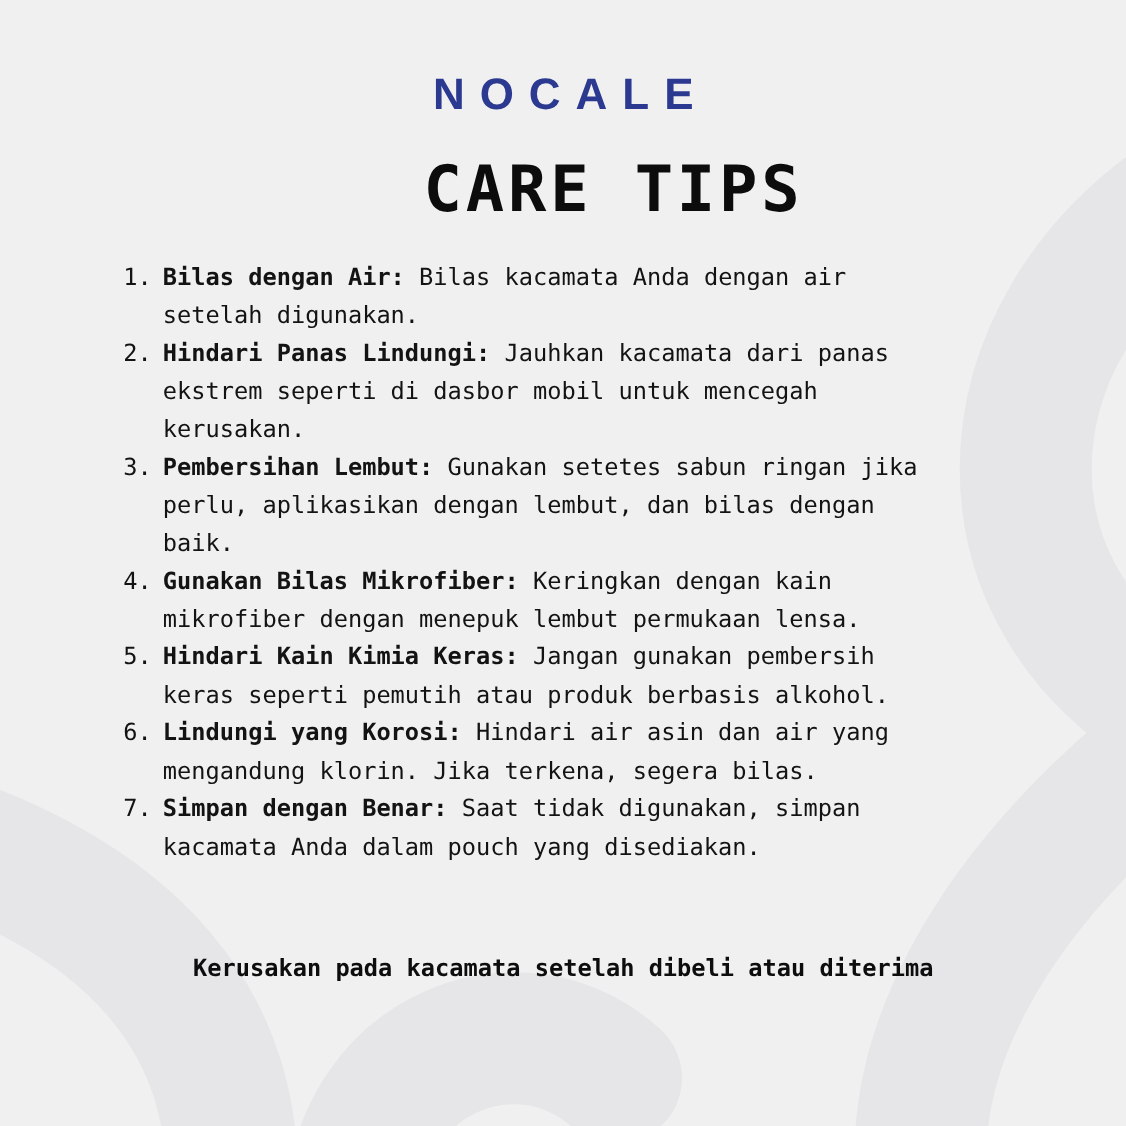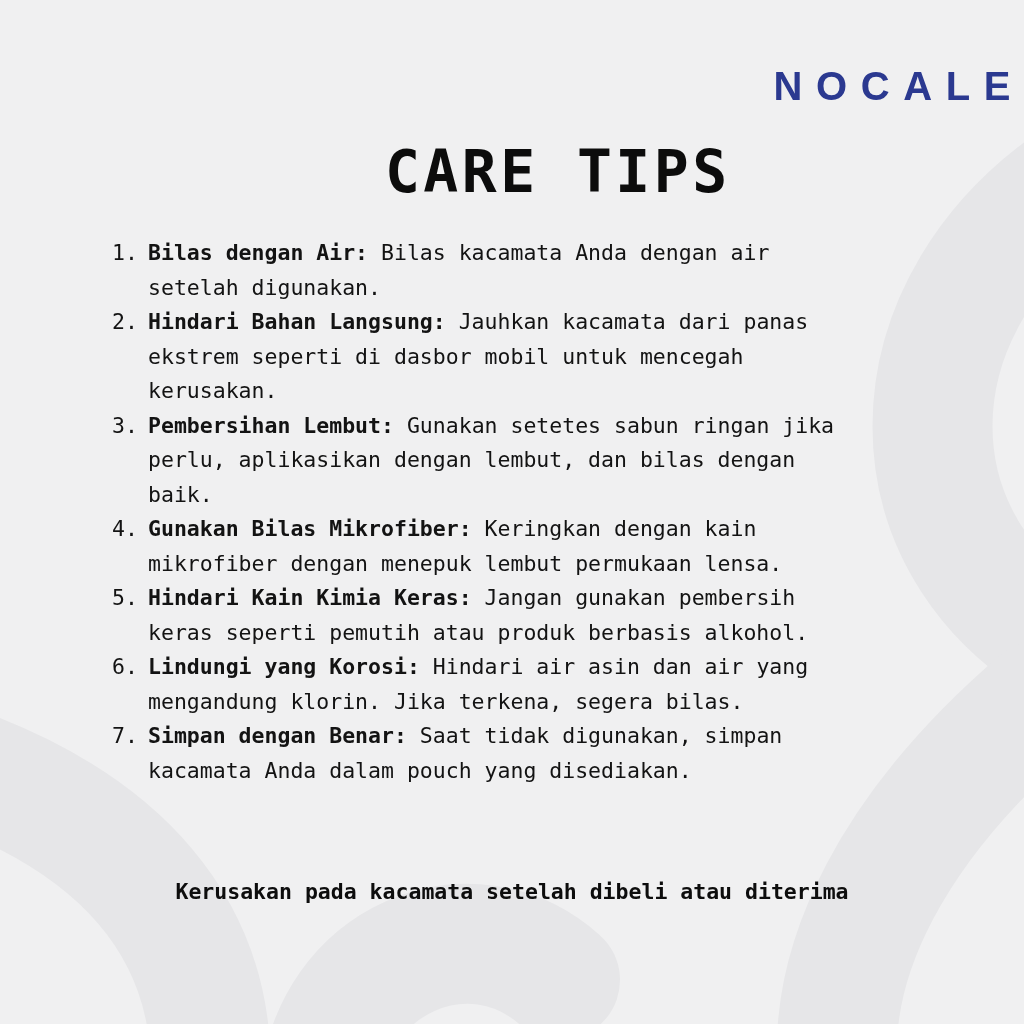--- a/index.html
+++ b/index.html
@@ -12,21 +12,21 @@
     overflow:hidden;
   }
   .watermark {
     position:absolute; inset:0;
     z-index:0;
     pointer-events:none;
   }
   .content { position:relative; z-index:1; }
   .logo {
     position:absolute; top:64px; left:0; width:100%;
-    text-align:right;
+    text-align:center;
     font-family:"Liberation Sans","DejaVu Sans",sans-serif;
     font-weight:700;
     font-size:40px;
     letter-spacing:0.34em;
     text-indent:0.34em; 
     color:#2b3990;
   }
   .page-title {
     position:absolute; top:138px; left:0; width:100%;
     text-align:center;
@@ -52,21 +52,20 @@
   }
   .tip .label { font-weight:bold;text-align:right; }
   .tip .label::after { content:" "; white-space:pre; }
   .footer {
     position:absolute; top:864px; left:0; width:100%;
     text-align:center;
     font-weight:bold;
     font-size:21.5px;
     line-height:34px;
     color:#0d0d0d;
-    margin-top:11px;
   }
 </style>
 </head>
 <body>
 
 <div class="watermark">
   <svg width="1024" height="1024" viewBox="0 0 1024 1024" xmlns="http://www.w3.org/2000/svg">
     <g fill="none" stroke="#e6e6e8" stroke-width="120" stroke-linecap="round">
       <path d="M 1090 170 C 880 300, 880 560, 1090 660"></path>
       <path d="M 1040 700 C 900 820, 820 960, 840 1090"></path>
@@ -82,21 +81,21 @@
 
   <div class="page-title">CARE TIPS</div>
 
   <ol class="tips">
     <li class="tip">
       <span class="num">1.</span>
       <span class="body"><span class="label">Bilas dengan Air:</span><span>Bilas kacamata Anda dengan air setelah digunakan.</span></span>
     </li>
     <li class="tip">
       <span class="num">2.</span>
-      <span class="body"><span class="label">Hindari Bahan Langsung:</span><span>Jauhkan kacamata dari panas ekstrem seperti di dasbor mobil untuk mencegah kerusakan.</span></span>
+      <span class="body"><span class="label">Hindari Panas Lindungi:</span><span>Jauhkan kacamata dari panas ekstrem seperti di dasbor mobil untuk mencegah kerusakan.</span></span>
     </li>
     <li class="tip">
       <span class="num">3.</span>
       <span class="body"><span class="label">Pembersihan Lembut:</span><span>Gunakan setetes sabun ringan jika perlu, aplikasikan dengan lembut, dan bilas dengan baik.</span></span>
     </li>
     <li class="tip">
       <span class="num">4.</span>
       <span class="body"><span class="label">Gunakan Bilas Mikrofiber:</span><span>Keringkan dengan kain mikrofiber dengan menepuk lembut permukaan lensa.</span></span>
     </li>
     <li class="tip">

